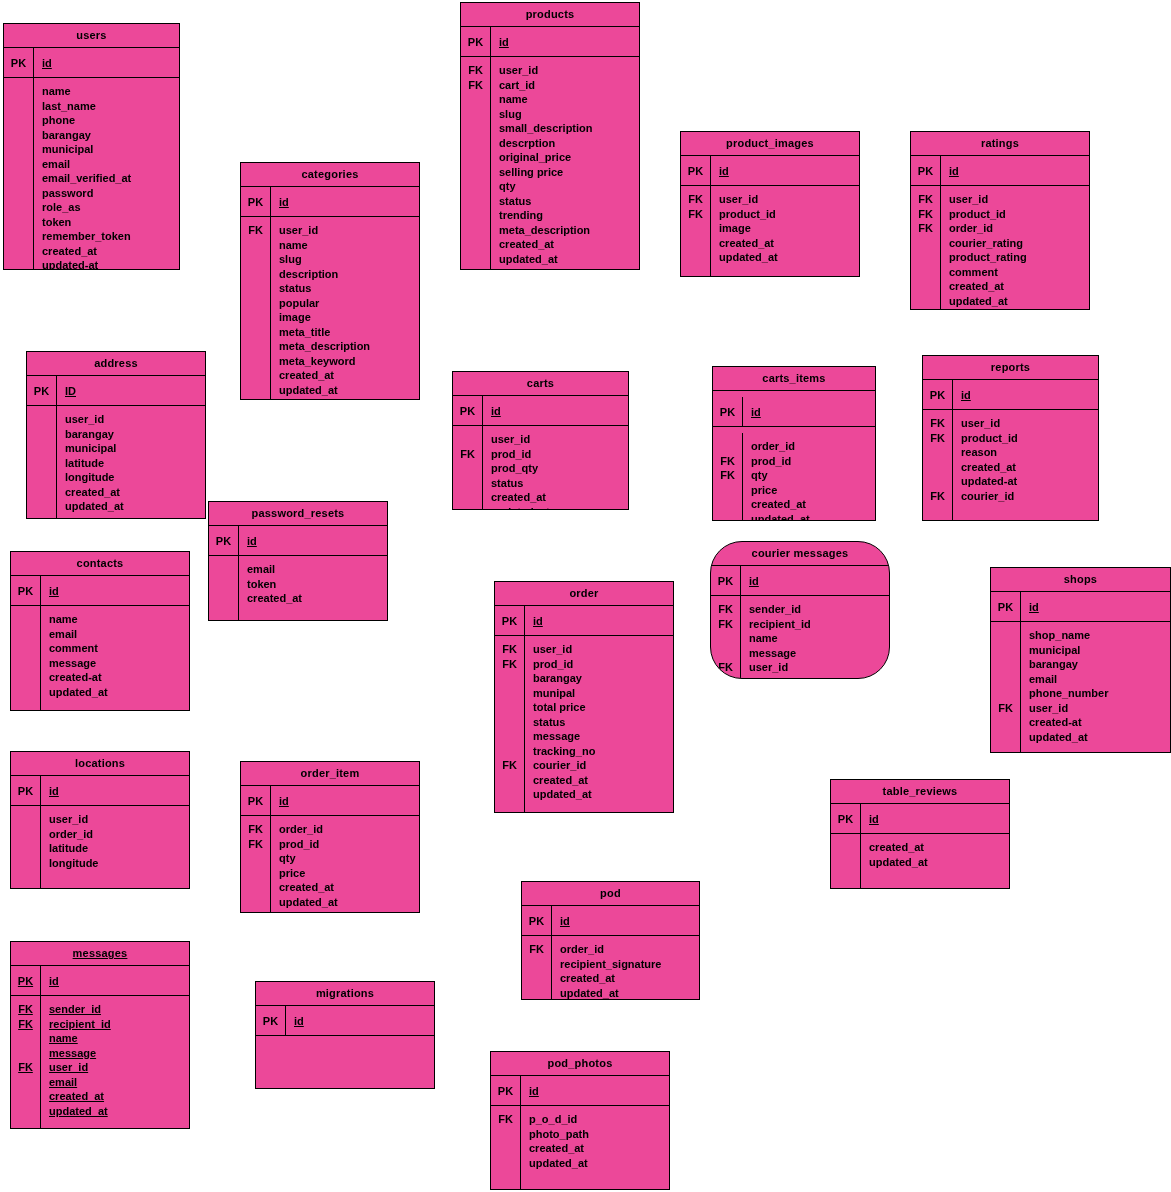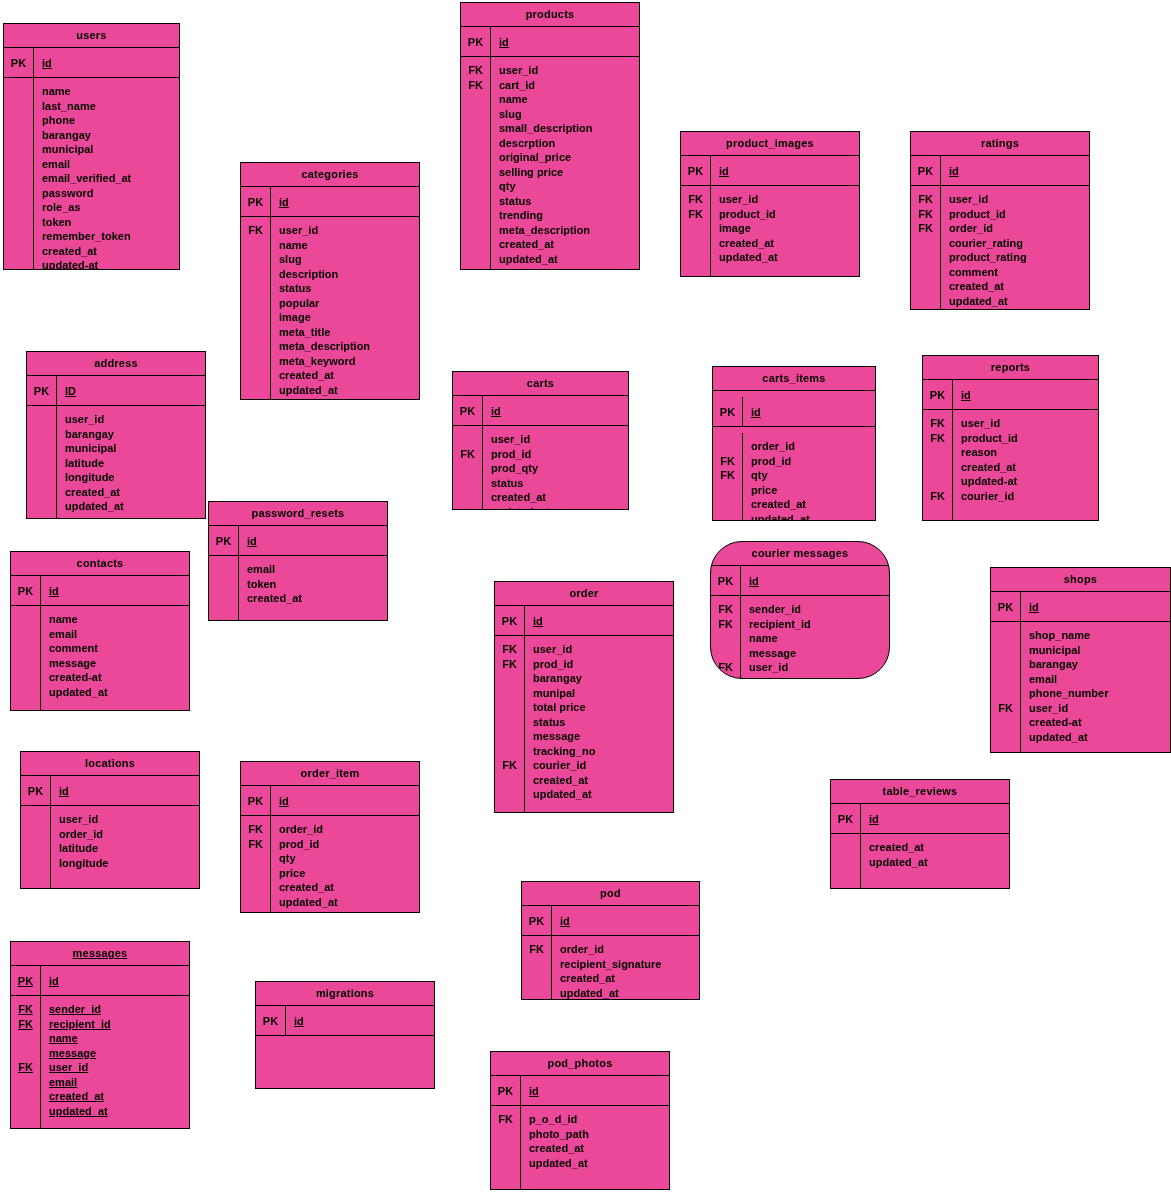--- a/index.html
+++ b/index.html
@@ -483,21 +483,21 @@
           <div class="line fline">total price</div>
           <div class="line fline">status</div>
           <div class="line fline">message</div>
           <div class="line fline">tracking_no</div>
           <div class="line fline">courier_id</div>
           <div class="line fline">created_at</div>
           <div class="line fline">updated_at</div>
         </div>
       </div>
     </div>
-    <div class="etable" style="left: 20px; top: 751px; width: 180px; height: 138px;">
+    <div class="etable" style="left: 10px; top: 751px; width: 180px; height: 138px;">
       <div class="etitle">locations</div>
       <div class="pkrow">
         <div class="kcell">PK</div>
         <div class="pkfield">id</div>
       </div>
       <div class="attrs">
         <div class="kcol">
           <div class="line kline"></div>
           <div class="line kline"></div>
           <div class="line kline"></div>

